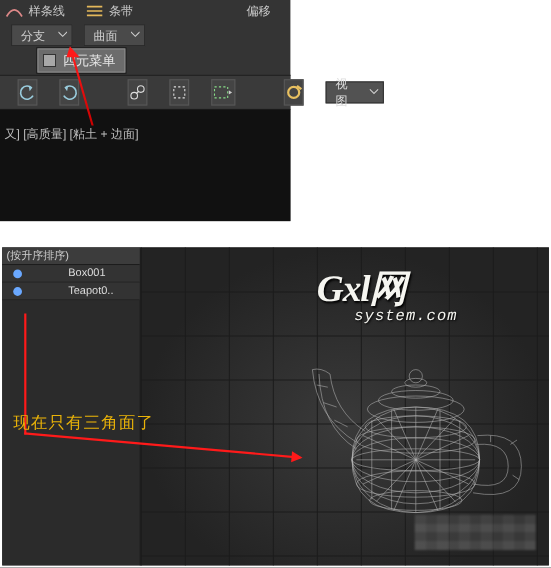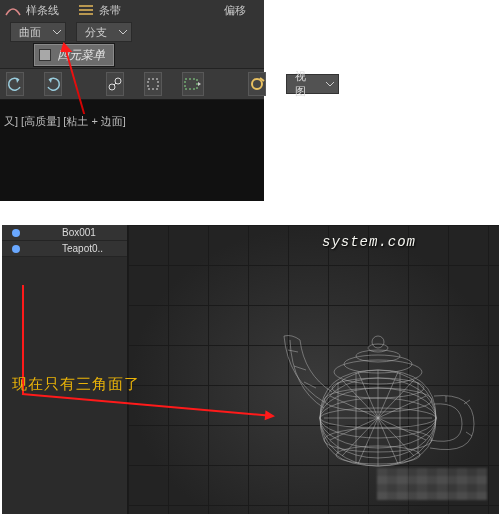--- a/index.html
+++ b/index.html
@@ -44,21 +44,21 @@
     height: 20px;
     padding: 0 4px 0 8px;
     color: #cfcfcf; font-size: 11px;
     margin-left: 10px;
   }
   .dropdown .chev { margin-left: 12px; }
 
   
   .top-row2 {
     position: absolute; left: 34px; top: 44px;
-    display: flex; align-items: center; font-style: italic;
+    display: flex; align-items: center;
   }
   .quad-btn {
     display: flex; align-items: center;
     background: #6c6c6c;
     border: 1px solid #8a8a8a;
     height: 22px; padding: 0 8px 0 4px;
     color: #e6e6e6; font-size: 12px;
     box-shadow: 0 0 0 1px #1a1a1a;
   }
   .quad-check {
@@ -67,21 +67,21 @@
     border: 1px solid #333;
     margin-right: 6px;
   }
 
   
   .toolbar {
     position: absolute; left: 0; top: 68px; width: 100%; height: 32px;
     background: #3a3a3a;
     border-top: 1px solid #222;
     border-bottom: 1px solid #1a1a1a;
-    display: flex; align-items: center; padding-left: 6px; gap: 20px;
+    display: flex; align-items: center; padding-left: 16px; gap: 20px;
   }
   .tbtn {
     width: 24px; height: 24px;
     background: #444;
     border: 1px solid #585858;
     display: flex; align-items: center; justify-content: center;
   }
   .tbtn.wide { width: 30px; }
   .divider { width: 1px; height: 22px; background: #222; margin: 0 2px; }
   .view-dd {
@@ -246,29 +246,29 @@
       <svg width="16" height="14">
           <path d="M1 3 L15 3 M1 7 L15 7 M1 11 L15 11" stroke="#e4b85a" stroke-width="1.5"></path>
         </svg>
     </span>
     <span class="top-label">条带</span>
     <span class="top-label-right">偏移</span>
   </div>
 
   <div class="top-row1">
     <div class="dropdown">
-      <span>曲面</span>
+      <span>分支</span>
       <span class="chev">
         <svg width="8" height="8">
             <path d="M0 2 L4 6 L8 2" stroke="#ccc" fill="none"></path>
           </svg>
       </span>
     </div>
     <div class="dropdown">
-      <span>分支</span>
+      <span>曲面</span>
       <span class="chev">
         <svg width="8" height="8">
             <path d="M0 2 L4 6 L8 2" stroke="#ccc" fill="none"></path>
           </svg>
       </span>
     </div>
   </div>
 
   <div class="top-row2">
     <div class="quad-btn">
@@ -329,33 +329,35 @@
   </div>
 
   <div class="vp-top">
     <div class="vp-top-label">又] [高质量] [粘土 + 边面]</div>
   </div>
 </div>
 
 <div class="bottom-panel">
 
   <div class="explorer">
+    <div class="explorer-header">(按升序排序)</div>
     <div class="explorer-row">
       <span class="obj-icon"></span>
       <span>Box001</span>
     </div>
     <div class="explorer-row">
       <span class="obj-icon"></span>
       <span>Teapot0..</span>
     </div>
   </div>
 
   <div class="vp-bottom">
 
     <div class="watermark">
+      <div class="big">Gxl网</div>
       <div class="sub">system.com</div>
     </div>
 
     <div class="teapot-wrap">
       <svg viewBox="0 0 206 190">
         <g stroke="#b5b5b5" stroke-width="0.5" fill="none">
 
           <ellipse cx="100" cy="118" rx="58" ry="48"></ellipse>
           <ellipse cx="100" cy="118" rx="58" ry="40"></ellipse>
           <ellipse cx="100" cy="118" rx="58" ry="30"></ellipse>

